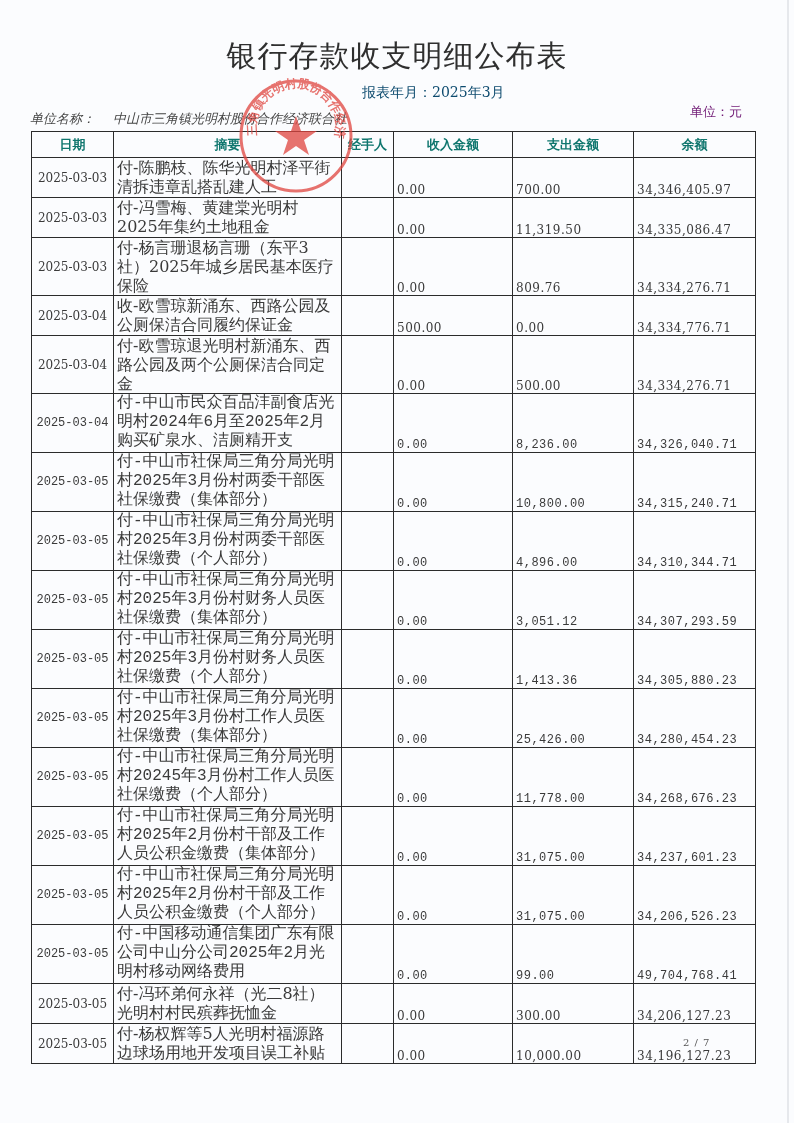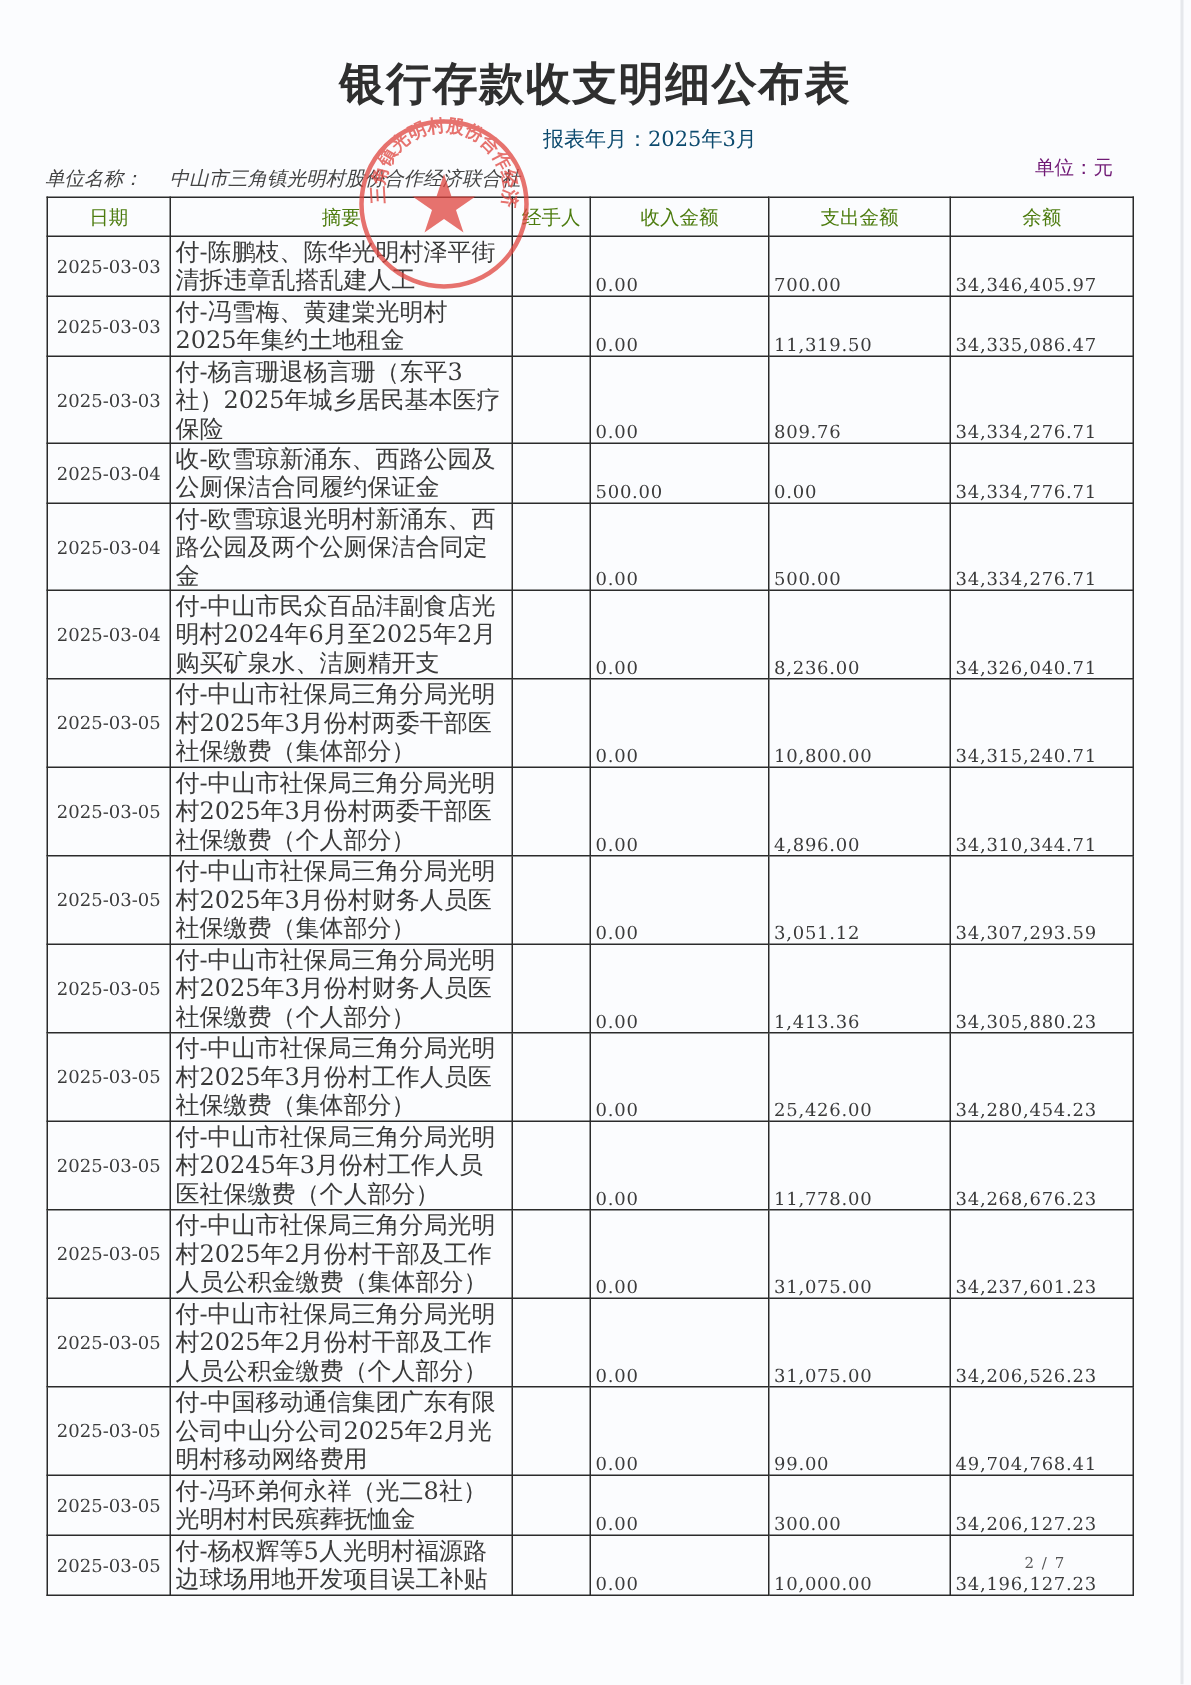--- a/index.html
+++ b/index.html
@@ -6,40 +6,40 @@
   body {
     width:794px; height:1123px; position:relative; overflow:hidden;
     background:#fbfcfe;
     font-family:"DejaVu Serif", "Liberation Serif", serif;
     color:#3a3a3a;
   }
   .edge-line { position:absolute; left:787px; top:0; width:2px; height:1123px; background:#e6e8ec; }
   .title {
     position:absolute; left:0; width:794px; top:36px; text-align:center;
     font-family:"DejaVu Sans", "Liberation Sans", sans-serif;
-    font-size:30px; font-weight:bold; letter-spacing:1px; color:#2f2f2f;
+    font-size:30px; font-weight:normal; letter-spacing:1px; color:#2f2f2f;
   }
   .period { position:absolute; left:362px; top:84px; font-size:14px; color:#0c4a6e; }
   .unit-name { position:absolute; left:30px; top:110px; font-size:13px; color:#444;font-style:italic; }
   .unit-name .lbl { margin-right:18px; }
   .currency { position:absolute; left:690px; top:103px; font-size:13px; color:#701a75; }
   table.ledger {
     position:absolute; left:31px; top:131px; width:724px;
     border-collapse:collapse; table-layout:fixed;
     font-size:12.5px;
   }
   table.ledger th, table.ledger td {
     border:1px solid #2b2b2b; padding:0 3px; box-sizing:border-box;
   }
-  table.ledger th { height:26px; font-weight:normal; text-align:center; color:#4d7c0f; font-size:13px; }
+  table.ledger th { height:26px; font-weight:bold; text-align:center; color:#0f766e; font-size:13px; }
   td.date { text-align:center; vertical-align:middle; white-space:nowrap; font-size:12px; }
   td.summary { text-align:left; vertical-align:top; line-height:19px; padding-top:1px; padding-left:4px; font-size:16px;}
   td.num { text-align:left; vertical-align:bottom; padding-bottom:3px; padding-right:2px; white-space:nowrap; font-size:12px; letter-spacing:0.5px;}
   tr.h2 td { height:40px; }
-  tr.h3 td { height:59px; }
+  tr.h3 td { height:59px;font-family:Liberation Mono, monospace; }
   .page-num { position:absolute; left:683px; top:1037px; font-size:10px; color:#555; letter-spacing:1px; }
   .stamp {
     position:absolute; left:238px; top:78px; width:116px; height:116px; pointer-events:none;
     opacity:0.75;
   }
 </style>
 </head>
 <body>
 
 <div class="edge-line"></div>

